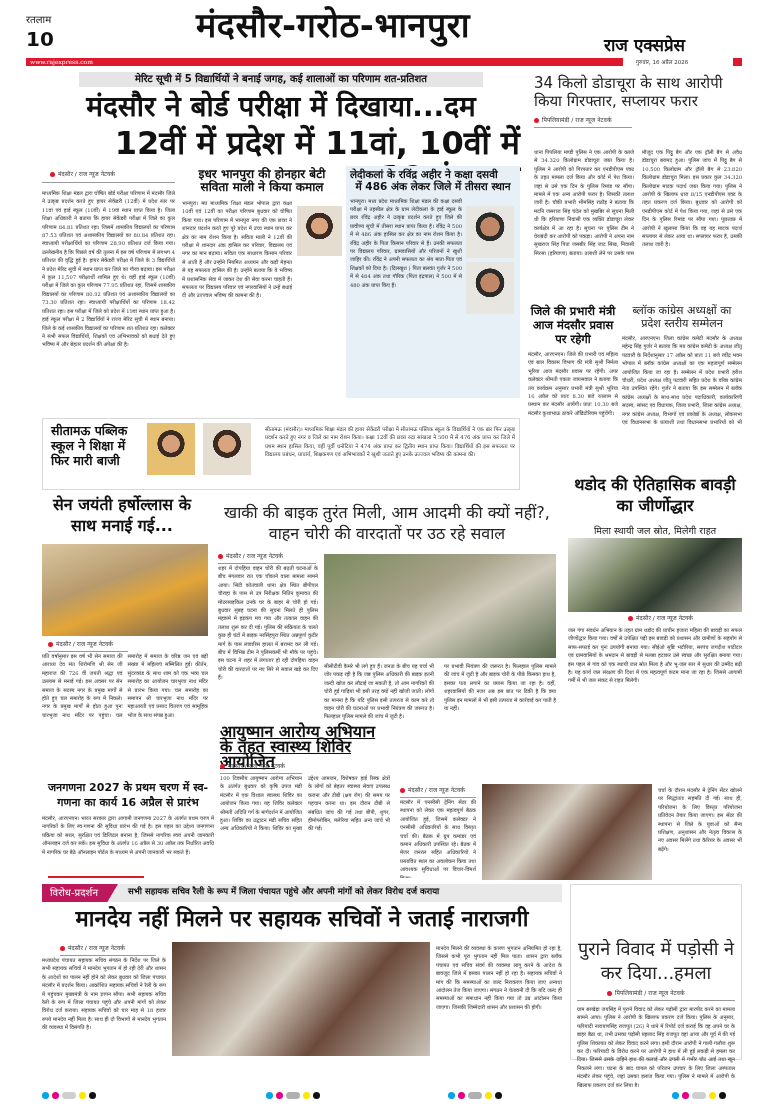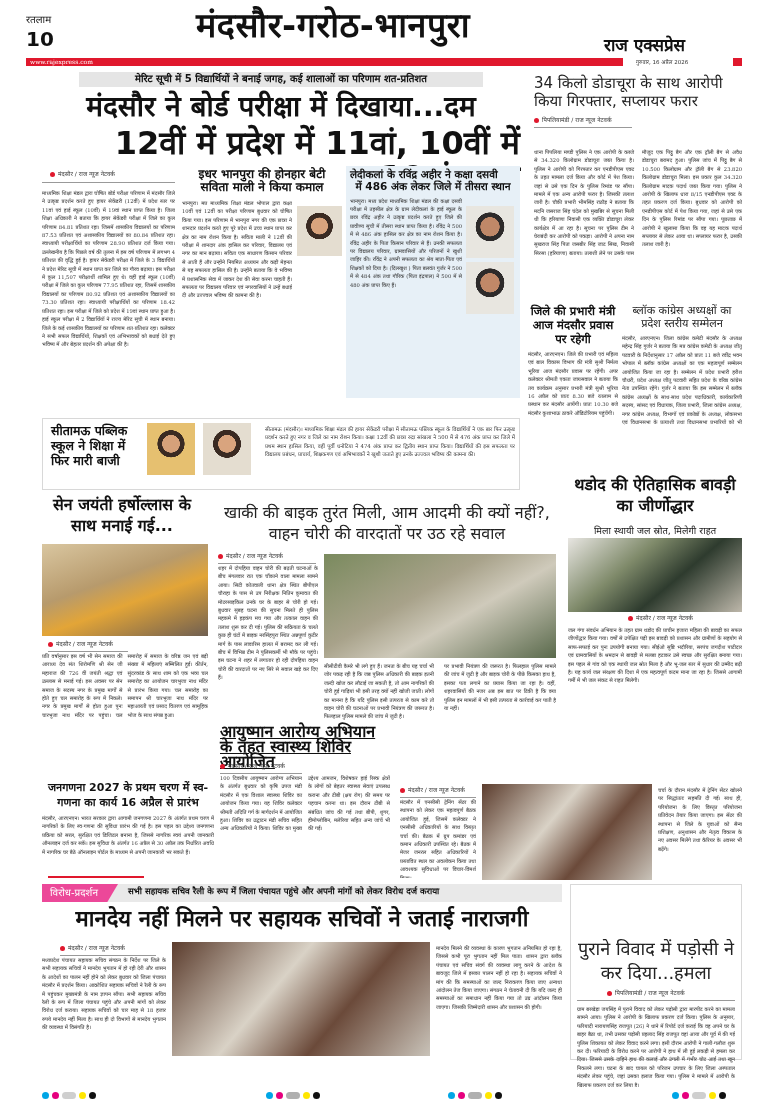--- a/index.html
+++ b/index.html
@@ -148,21 +148,21 @@
     <span class="dot"></span>
     <span>मंदसौर / राज न्यूज नेटवर्क</span>
   </div>
   <p class="abs body" style="left:4px;top:74px;width:76px;height:80px;overflow:hidden;">मंदसौर में एनसीसी ट्रेनिंग सेंटर की स्थापना को लेकर एक महत्वपूर्ण बैठक आयोजित हुई, जिसमें कलेक्टर ने एनसीसी अधिकारियों के साथ विस्तृत चर्चा की। बैठक में ग्रुप कमांडर एवं कमान अधिकारी उपस्थित रहे। बैठक में मेजर जनरल सहित अधिकारियों ने प्रस्तावित स्थल का अवलोकन किया तथा आवश्यक सुविधाओं पर विचार-विमर्श किया।</p>
   <div class="abs photo5" style="left:86px;top:60px;width:170px;height:96px;"></div>
   <p class="abs body" style="left:262px;top:62px;width:84px;height:92px;overflow:hidden;">चर्चा के दौरान मंदसौर में ट्रेनिंग सेंटर खोलने पर सिद्धांततः सहमति दी गई। साथ ही, परियोजना के लिए विस्तृत परियोजना प्रतिवेदन तैयार किया जाएगा। इस सेंटर की स्थापना से जिले के युवाओं को सैन्य प्रशिक्षण, अनुशासन और नेतृत्व विकास के नए अवसर मिलेंगे तथा कैरियर के अवसर भी बढ़ेंगे।</p>
 </div>
 
 <div class="abs" style="left:42px;top:884px;width:520px;height:174px;">
   <div class="abs" style="left:0;top:0;width:520px;height:18px;background:#e9e9e9;"></div>
-  <div class="abs hd" style="left:0;top:0;width:76px;height:18px;background:#ec4899;color:#fff;font-size:10px;line-height:18px;padding-left:8px;clip-path:polygon(0 0,100% 0,86% 100%,0 100%);font-weight:normal;">विरोध-प्रदर्शन</div>
+  <div class="abs hd" style="left:0;top:0;width:76px;height:18px;background:#be185d;color:#fff;font-size:10px;line-height:18px;padding-left:8px;clip-path:polygon(0 0,100% 0,86% 100%,0 100%);font-weight:normal;">विरोध-प्रदर्शन</div>
   <div class="abs hd" style="left:86px;top:3px;font-size:8.5px;">सभी सहायक सचिव रैली के रूप में जिला पंचायत पहुंचे और अपनी मांगों को लेकर विरोध दर्ज कराया</div>
   <div class="abs hd" style="left:0;top:20px;width:520px;font-size:22px;line-height:30px;text-align:center;">मानदेय नहीं मिलने पर सहायक सचिवों ने जताई नाराजगी</div>
   <div class="abs dateline rule" style="left:18px;top:60px;width:96px;padding-bottom:3px;">
     <span class="dot"></span>
     <span>मंदसौर / राज न्यूज नेटवर्क</span>
   </div>
   <p class="abs body" style="left:0;top:72px;width:124px;height:100px;overflow:hidden;">मध्यप्रदेश पंचायत सहायक सचिव संगठन के निर्देश पर जिले के सभी सहायक सचिवों ने मानदेय भुगतान में हो रही देरी और शासन के आदेशों का पालन नहीं होने को लेकर बुधवार को जिला पंचायत मंदसौर में प्रदर्शन किया। आक्रोशित सहायक सचिवों ने रैली के रूप में पहुंचकर मुख्यमंत्री के नाम ज्ञापन सौंपा। सभी सहायक सचिव रैली के रूप में जिला पंचायत पहुंचे और अपनी मांगों को लेकर विरोध दर्ज कराया। सहायक सचिवों को चार माह से 18 हजार रुपये मानदेय नहीं मिला है। साथ ही दो विभागों से मानदेय भुगतान की व्यवस्था में विसंगति है।</p>
   <div class="abs photo5" style="left:130px;top:58px;width:258px;height:114px;"></div>
   <p class="abs body" style="left:394px;top:60px;width:126px;height:112px;overflow:hidden;">मानदेय मिलने की व्यवस्था के कारण भुगतान अनियमित हो रहा है, जिससे कभी पूरा भुगतान नहीं मिल पाता। शासन द्वारा ब्लॉक पंचायत एवं सचिव संवर्ग की व्यवस्था लागू करने के आदेश के बावजूद जिले में इसका पालन नहीं हो रहा है। सहायक सचिवों ने मांग की कि समस्याओं का जल्द निराकरण किया जाए अन्यथा आंदोलन तेज किया जाएगा। संगठन ने चेतावनी दी कि यदि जल्द ही समस्याओं का समाधान नहीं किया गया तो उग्र आंदोलन किया जाएगा। जिसकी जिम्मेदारी शासन और प्रशासन की होगी।</p>
 </div>

